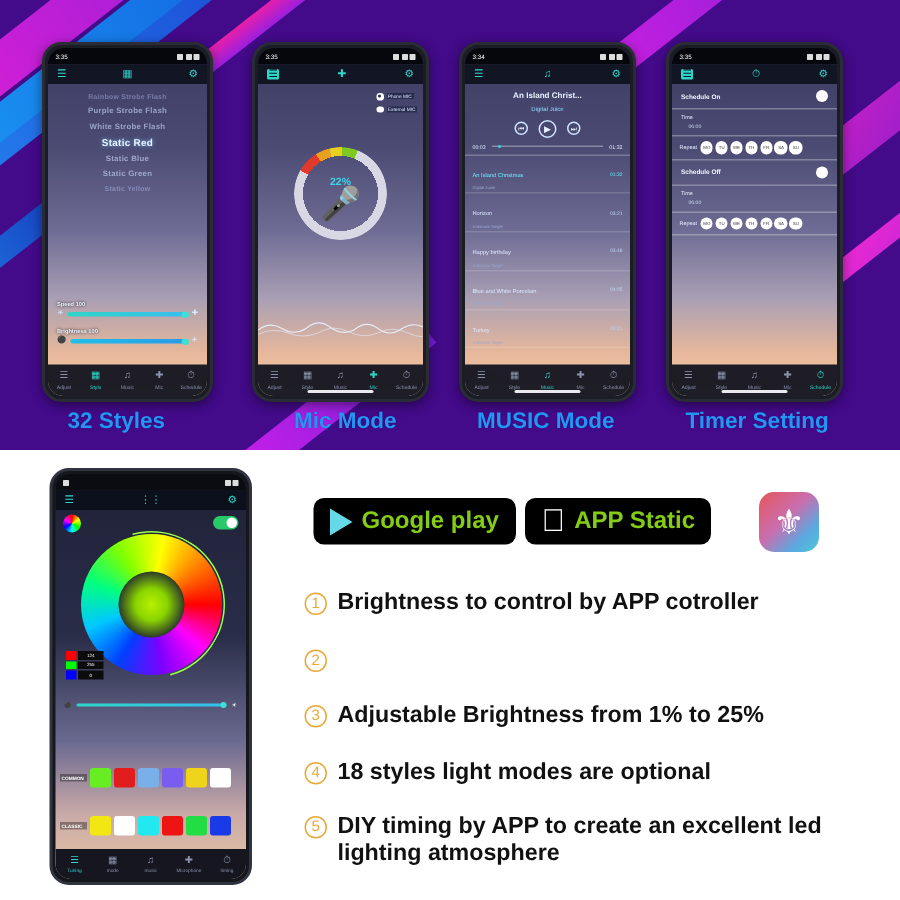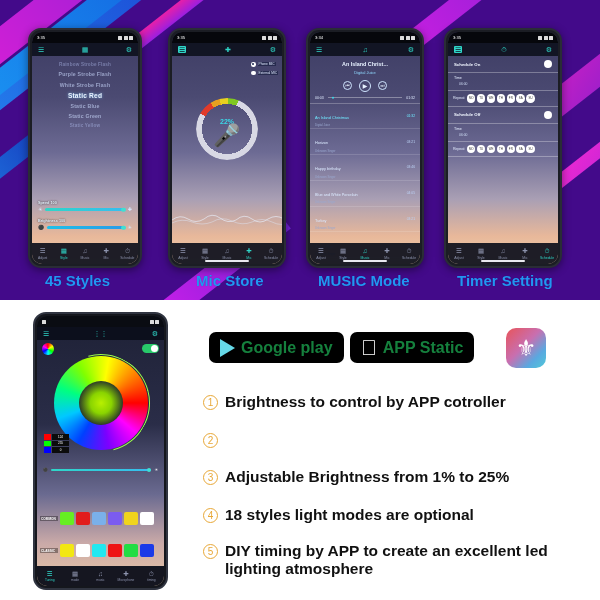--- a/index.html
+++ b/index.html
@@ -162,21 +162,21 @@
   .cw-row { position:absolute; left:3px; right:3px; display:flex; align-items:center; gap:2px; }
   .cw-row .rl { font-size:3.2px; color:#fff; font-weight:bold; background:rgba(0,0,0,.35);
     padding:.5px 1px; width:18px; }
   .swatch { width:14px; height:13px; border-radius:2px; }
   .cw-nav { position:absolute; left:0; right:0; bottom:0; height:20px;
     background:rgba(10,13,24,.95); display:flex; align-items:center; }
   .cw-nav .nav-item .ni-lb { font-size:3.2px; }
 
   .store-badge { position:absolute; background:#000; border-radius:7px;
     display:flex; align-items:center; gap:6px; padding:0 11px; height:31px; }
-  .store-badge .lbl { color:#15803d; font-size:16px; font-weight:bold; }
+  .store-badge .lbl { color:#84cc16; font-size:16px; font-weight:bold; }
   .tri { width:0; height:0; border-top:9px solid transparent; border-bottom:9px solid transparent;
     border-left:15px solid #66d9e8;
     background:none; }
   .appicon { position:absolute; width:40px; height:40px; border-radius:10px;
     background:linear-gradient(135deg,#e8545a 0%,#c86fb0 45%,#5aa8e0 75%,#4fc9d8 100%);
     display:flex; align-items:center; justify-content:center; }
   .appicon span { color:#fff; font-size:23px; line-height:1; }
 
   .feat { position:absolute; display:flex; align-items:flex-start; gap:7px; }
   .feat .num { width:15px; height:15px; border-radius:50%; border:1.3px solid #e8a838;
@@ -478,22 +478,22 @@
             </div>
           <div class="nav-item active">
               <span class="ni-ico">⏱</span>
               <span class="ni-lb">Schedule</span>
             </div>
         </div>
         <div class="homebar"></div>
       </div>
     </div>
 
-    <div class="caption" style="left:45px; top:272px;">45 Styles</div>
-    <div class="caption" style="left:196px; top:272px;">Mic Store</div>
+    <div class="caption" style="left:45px; top:272px;">32 Styles</div>
+    <div class="caption" style="left:196px; top:272px;">Mic Mode</div>
     <div class="caption" style="left:457px; top:272px;">Timer Setting</div>
     <div class="caption" style="left:318px; top:272px;">MUSIC Mode</div>
   </div>
 
   <div class="bottom"></div>
 
   <div class="cw-phone">
     <div class="cw-screen">
       <div class="cw-top">
         <i class="sb-ico"></i>

